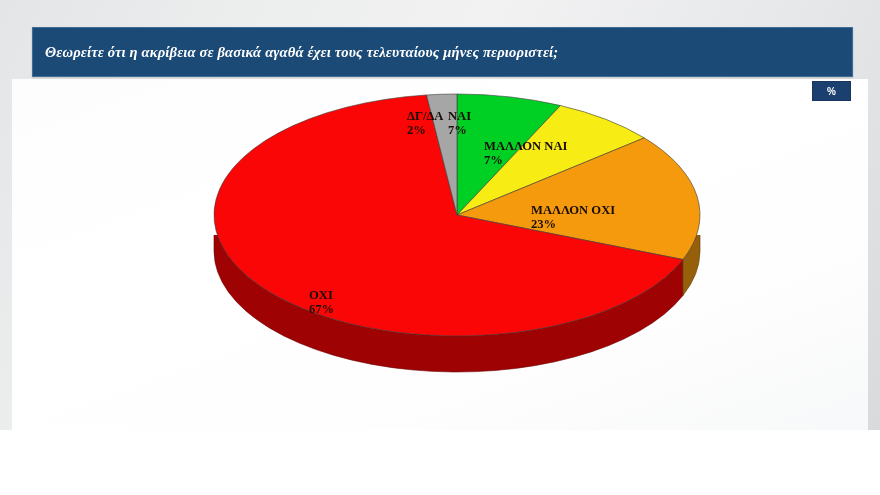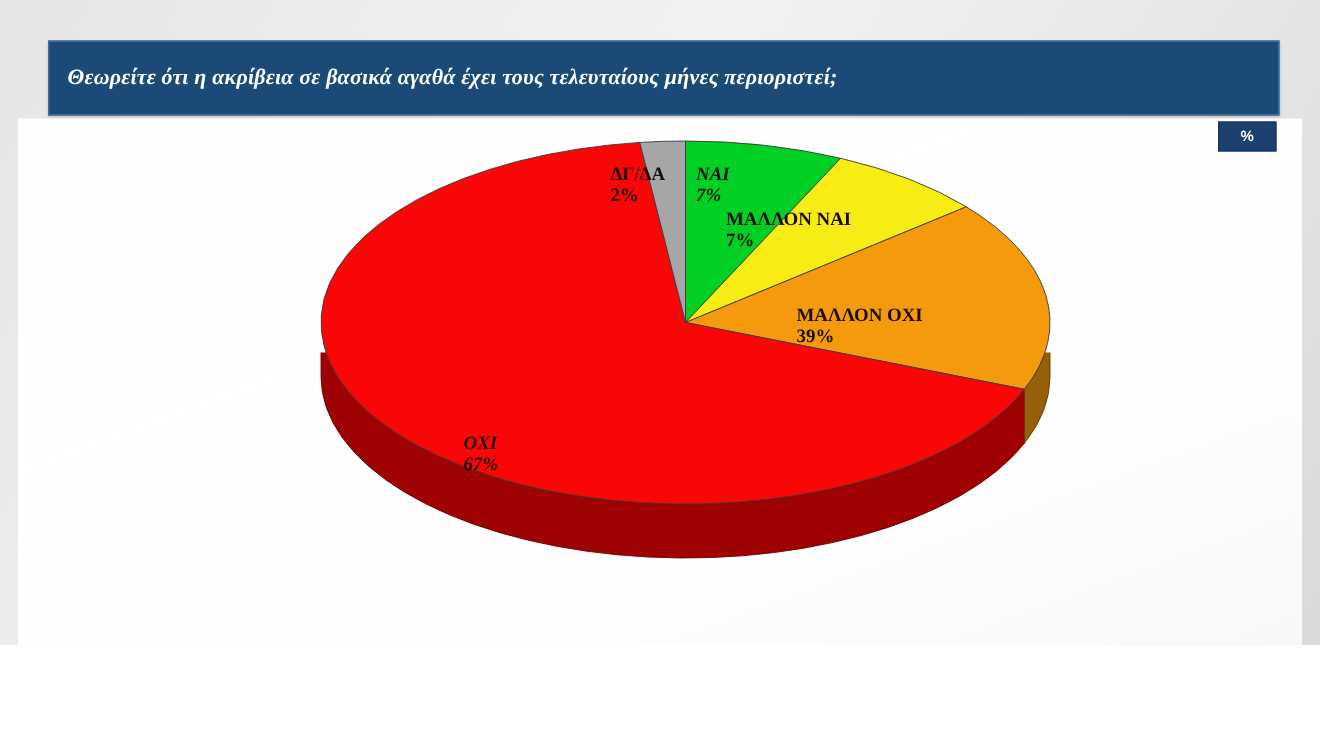--- a/index.html
+++ b/index.html
@@ -202,36 +202,36 @@
           <path d="M 445 136 L 670.94 180.54 A 243 121 0 1 1 414.54 15.95 Z" fill="#fb0606" stroke="#3a3a3a" stroke-width="0.6"></path>
           <path d="M 445 136 L 414.54 15.95 A 243 121 0 0 1 445.00 15.00 Z" fill="#a6a6a6" stroke="#3a3a3a" stroke-width="0.6"></path>
         </g>
     </svg>
 
     <div class="slice-label" id="lbl-dgda" style="left:395px; top:30px; width:74px;">
       <span>ΔΓ/ΔΑ</span>
       <span class="pct">2%</span>
     </div>
 
-    <div class="slice-label" id="lbl-nai" style="left:452px; top:30px; width:52px;font-style:italic;">
+    <div class="slice-label" id="lbl-nai" style="left:436px; top:30px; width:52px;">
       <span>ΝΑΙ</span>
       <span class="pct">7%</span>
     </div>
 
     <div class="slice-label" id="lbl-mallon-nai" style="left:472px; top:60px; width:128px;">
       <span>ΜΑΛΛΟΝ ΝΑΙ</span>
       <span class="pct">7%</span>
     </div>
 
     <div class="slice-label" id="lbl-mallon-oxi" style="left:519px; top:124px; width:130px;">
       <span>ΜΑΛΛΟΝ ΟΧΙ</span>
-      <span class="pct">39%</span>
-    </div>
-
-    <div class="slice-label" id="lbl-oxi" style="left:297px; top:209px; width:54px;font-style:italic;">
+      <span class="pct">23%</span>
+    </div>
+
+    <div class="slice-label" id="lbl-oxi" style="left:297px; top:209px; width:54px;">
       <span>ΟΧΙ</span>
       <span class="pct">67%</span>
     </div>
   </div>
 
   <div id="footer-bars">
     <div class="fbar" id="fbar-logo">
       <svg width="26" height="26" viewBox="0 0 26 26">
         <path d="M13 2 L21 21 L16.5 21 L13 11.5 L9.5 21 L5 21 Z" fill="#d81e34"></path>
         <rect x="8.5" y="18.5" width="9" height="5" rx="2.5" fill="#d81e34"></rect>

